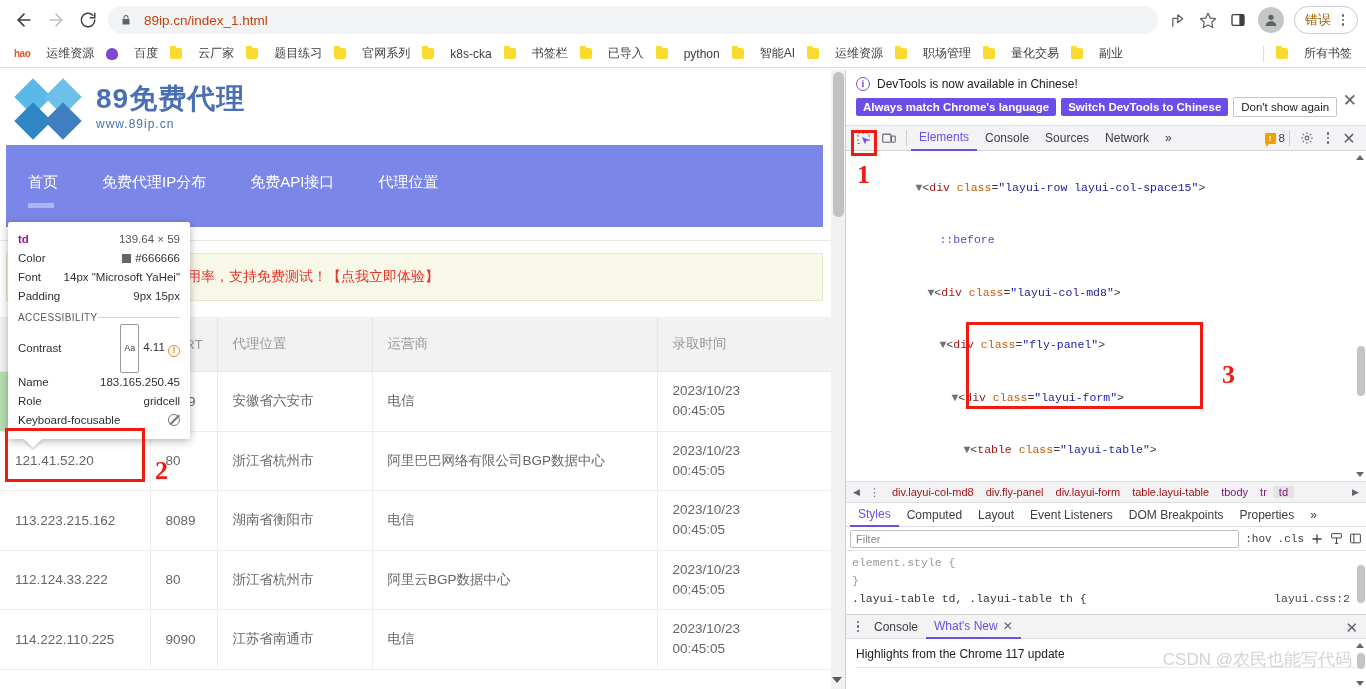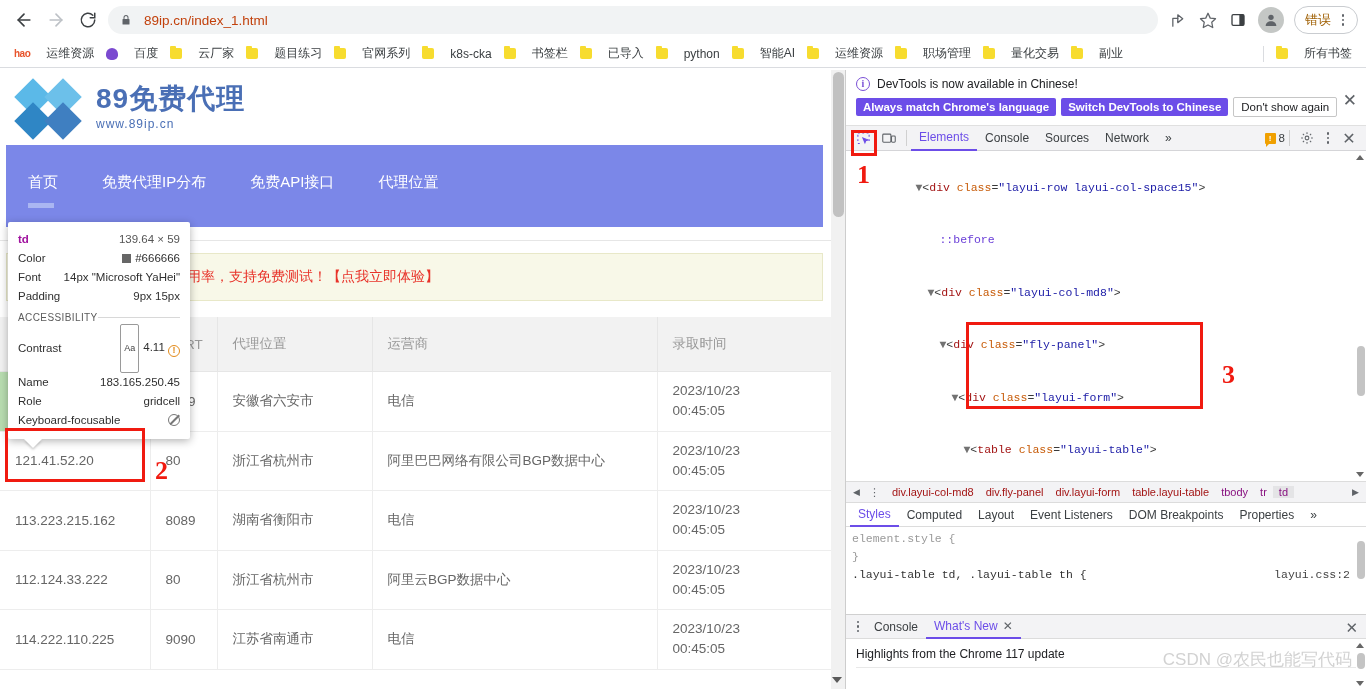--- a/index.html
+++ b/index.html
@@ -613,20 +613,44 @@
   <div class="dt-subtabs" id="style-tabs">
       <div class="sub-tab active">Styles</div>
       <div class="sub-tab">Computed</div>
       <div class="sub-tab">Layout</div>
       <div class="sub-tab">Event Listeners</div>
       <div class="sub-tab">DOM Breakpoints</div>
       <div class="sub-tab">Properties</div>
       <div class="sub-tab">»</div>
     </div>
 
+  <div class="dt-filterbar">
+    <div class="filter-input">Filter</div>
+    <span class="fb-txt">:hov</span>
+    <span class="fb-txt">.cls</span>
+    <span class="fb-icon">
+      <svg width="14" height="14" viewBox="0 0 24 24" fill="none" stroke="#3c4043" stroke-width="2.2" stroke-linecap="round">
+          <line x1="12" y1="5" x2="12" y2="19"></line>
+          <line x1="5" y1="12" x2="19" y2="12"></line>
+        </svg>
+    </span>
+    <span class="fb-icon">
+      <svg width="13" height="13" viewBox="0 0 24 24" fill="none" stroke="#3c4043" stroke-width="1.8">
+          <rect x="3" y="3" width="18" height="8" rx="1"></rect>
+          <path d="M12 11v10"></path>
+          <path d="M9 21h6"></path>
+        </svg>
+    </span>
+    <span class="fb-icon">
+      <svg width="13" height="13" viewBox="0 0 24 24" fill="none" stroke="#3c4043" stroke-width="1.8">
+          <rect x="3" y="4" width="18" height="16" rx="1.5"></rect>
+          <path d="M9 4v16"></path>
+        </svg>
+    </span>
+  </div>
 
   <div class="css-pane" id="css-pane">
     <div class="css-scroll">
         <div class="css-thumb"></div>
       </div>
   <div style="position: relative;"><span class="css-gray">element.style {</span></div>
       <div style="position: relative;"><span class="css-gray">}</span></div>
       <div style="position: relative;"><span class="">.layui-table td, .layui-table th {</span><span class="css-link">layui.css:2</span></div>
     </div>
 

